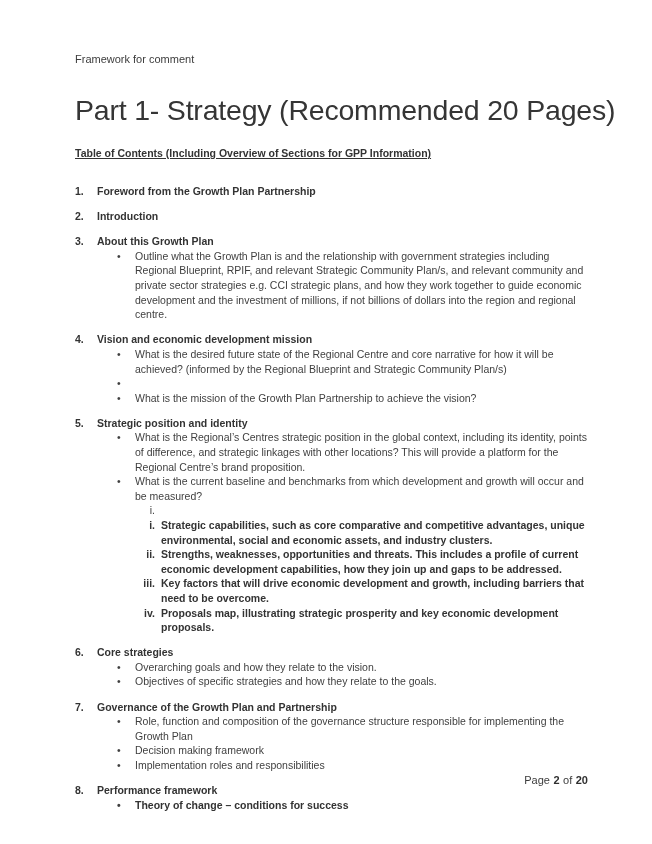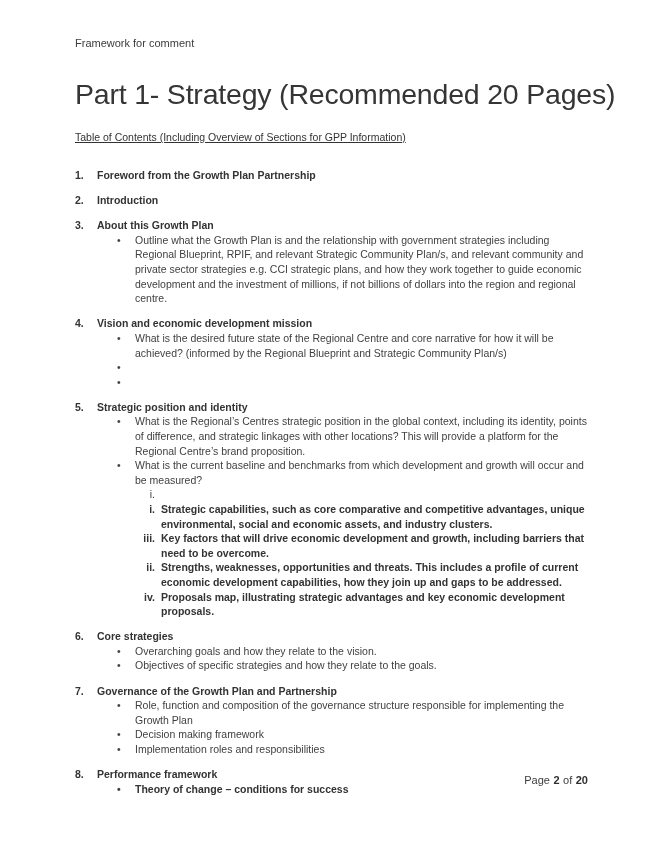--- a/index.html
+++ b/index.html
@@ -14,40 +14,40 @@
     font-family: "Liberation Sans", "DejaVu Sans", sans-serif;
     color: #3f3f3f;
     overflow: hidden;
   }
   .page {
     position: relative;
     width: 652px;
     height: 844px;
     background: #ffffff;
     box-sizing: border-box;
-    padding: 36px 62px 0 75px;
+    padding: 52px 62px 0 75px;
   }
   .doc-header {
     font-size: 11px;
     color: #3c3c3c;
     line-height: 14px;
   }
   .doc-title {
     font-size: 28.5px;
     font-weight: 400;
     color: #353535;
     letter-spacing: -0.2px;
     margin-top: 27px;
     line-height: 34px;
     white-space: nowrap;
   }
   .toc-heading {
     margin-top: 10px;
     font-size: 10.5px;
-    font-weight: 400;
+    font-weight: 700;
     color: #333333;
     text-decoration: underline;
     line-height: 14px;
   }
   .toc-sections {
     margin-top: 24px;
     font-size: 10.5px;
     line-height: 14.6px;
   }
   .section {
@@ -171,20 +171,21 @@
   <div>
     <div class="bullet-row">
       <span class="bullet-marker">•</span>
     </div>
     <div class="bullet-subitems"></div>
   </div>
 
   <div>
     <div class="bullet-row">
       <span class="bullet-marker">•</span>
+      <span class="bullet-text">What is the mission of the Growth Plan Partnership to achieve the vision?</span>
     </div>
     <div class="bullet-subitems"></div>
   </div>
 </div>
   </div>
 
   <div class="section">
     <div class="sec-head">
       <span class="sec-num">5.</span>
       <span class="sec-title">Strategic position and identity</span>
@@ -207,32 +208,32 @@
   <div class="sub-row">
     <span class="sub-marker">i.</span>
   </div>
 
   <div class="sub-row bold">
     <span class="sub-marker">i.</span>
     <span class="sub-text">Strategic capabilities, such as core comparative and competitive advantages, unique environmental, social and economic assets, and industry clusters.</span>
   </div>
 
   <div class="sub-row bold">
+    <span class="sub-marker">ii.</span>
+    <span class="sub-text">Strengths, weaknesses, opportunities and threats. This includes a profile of current economic development capabilities, how they join up and gaps to be addressed.</span>
+  </div>
+
+  <div class="sub-row bold">
     <span class="sub-marker">iii.</span>
     <span class="sub-text">Key factors that will drive economic development and growth, including barriers that need to be overcome.</span>
   </div>
 
   <div class="sub-row bold">
-    <span class="sub-marker">ii.</span>
-    <span class="sub-text">Strengths, weaknesses, opportunities and threats. This includes a profile of current economic development capabilities, how they join up and gaps to be addressed.</span>
-  </div>
-
-  <div class="sub-row bold">
     <span class="sub-marker">iv.</span>
-    <span class="sub-text">Proposals map, illustrating strategic advantages and key economic development proposals.</span>
+    <span class="sub-text">Proposals map, illustrating strategic prosperity and key economic development proposals.</span>
   </div>
 </div>
   </div>
 </div>
   </div>
 
   <div class="section">
     <div class="sec-head">
       <span class="sec-num">6.</span>
       <span class="sec-title">Core strategies</span>

